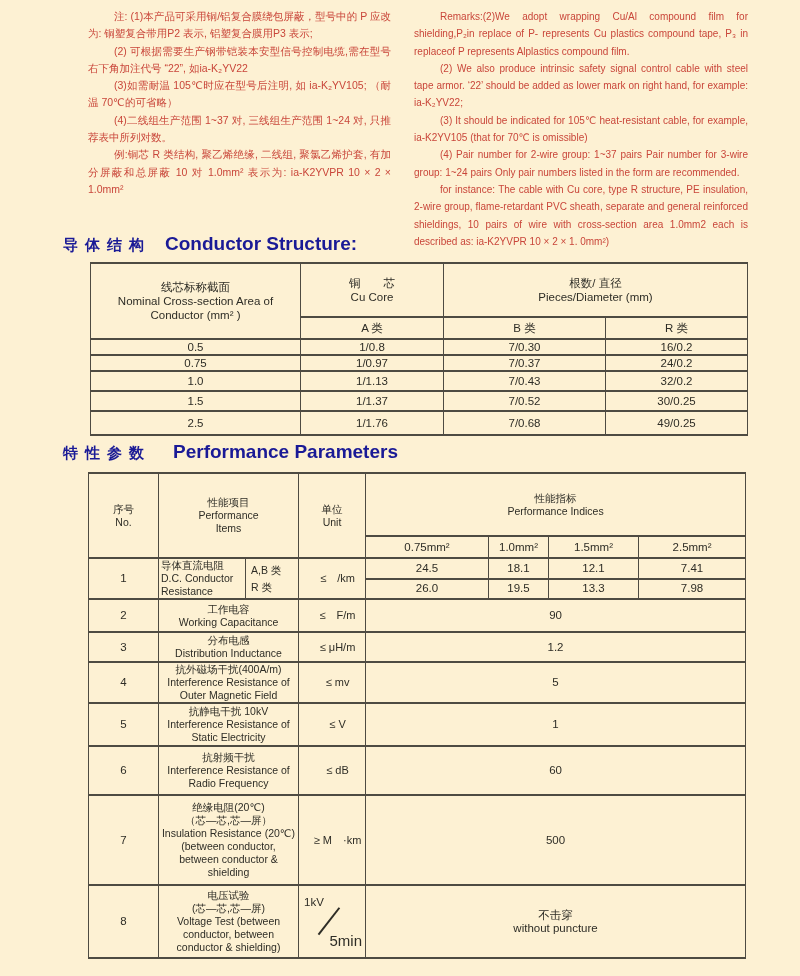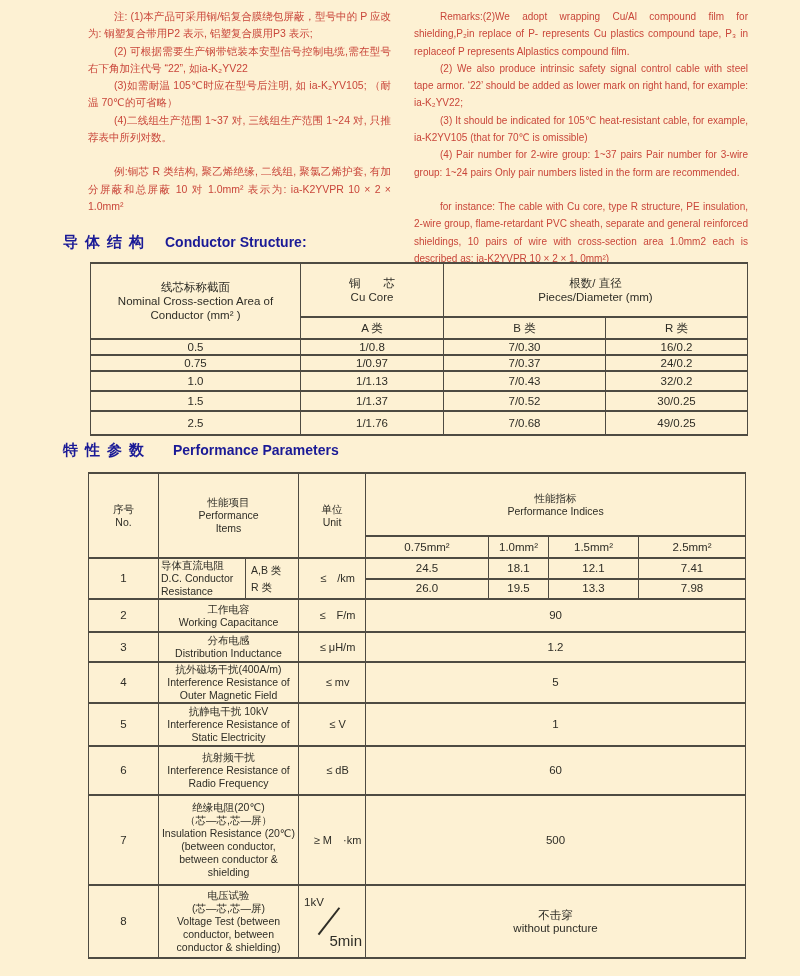--- a/index.html
+++ b/index.html
@@ -5,27 +5,27 @@
   html,body{margin:0;padding:0;}
   body{
     width:800px;height:976px;position:relative;overflow:hidden;
     background:#fdf1d3;
     font-family:"Liberation Sans","DejaVu Sans",sans-serif;
     color:#33322a;
   }
   
   .notes{position:absolute;top:8px;text-align:justify;}
   .notes p{margin:0;text-indent:26px;}
-  .notes p.example{margin-top:17px;}
+  .notes p.example{}
   .notes-cn{left:88px;width:303px;font-size:10.5px;line-height:17.3px;color:#c9463a;}
   .notes-en{left:414px;width:334px;font-size:10px;line-height:17.3px;color:#c9463a;}
   
   .section-head{position:absolute;left:63px;display:flex;align-items:baseline;color:#1a1a96;}
   .section-head .zh{font-size:15px;font-weight:bold;letter-spacing:7px;}
-  .section-head .en{font-size:14px;font-weight:bold;}
+  .section-head .en{font-size:19px;font-weight:bold;}
   
   table.tbl{position:absolute;border-collapse:collapse;table-layout:fixed;
     background:#fdf1d3;}
   table.tbl td{
     border:1px solid #4e4b42;border-top-width:2px;border-bottom-width:2px;
     text-align:center;vertical-align:middle;padding:0 2px;
     font-size:11px;line-height:14px;color:#2e2d26;
     overflow:hidden;
   }
   table.tbl .blk{display:block;}

